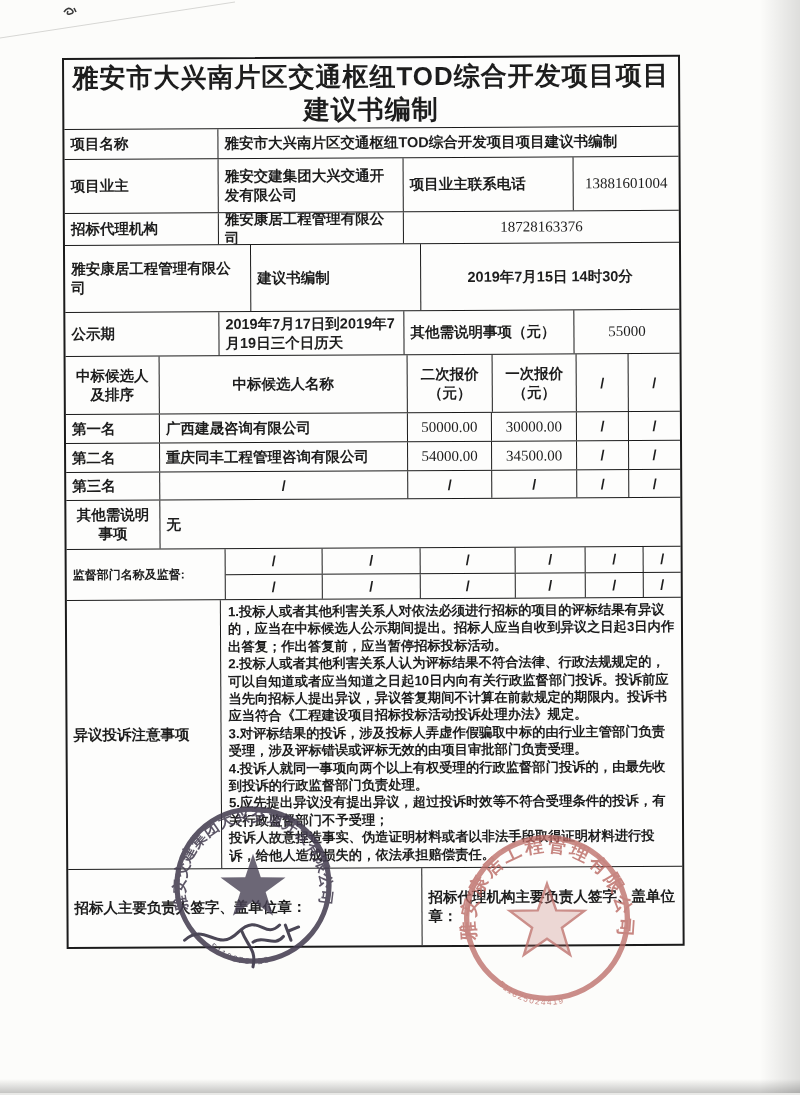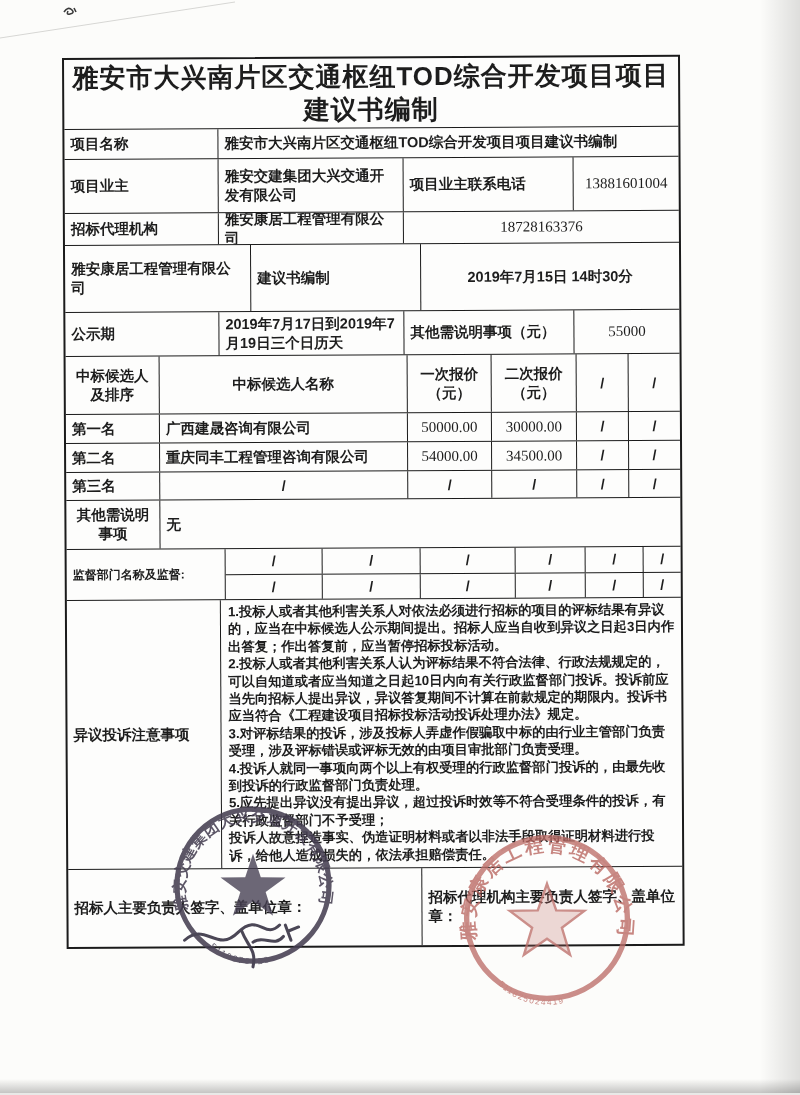--- a/index.html
+++ b/index.html
@@ -71,22 +71,22 @@
       <div class="row" style="height:43px">
         <div class="c" style="flex:0 0 153px">公示期</div>
         <div class="c" style="flex:0 0 185px">2019年7月17日到2019年7月19日三个日历天</div>
         <div class="c" style="flex:0 0 170px">其他需说明事项（元）</div>
         <div class="c ctr num" style="flex:1">55000</div>
       </div>
 
       <div class="row" style="height:57px">
         <div class="c ctr" style="flex:0 0 93px">中标候选人及排序</div>
         <div class="c ctr" style="flex:0 0 248px">中标候选人名称</div>
+        <div class="c ctr" style="flex:0 0 85px">二次报价（元）</div>
         <div class="c ctr" style="flex:0 0 84px">一次报价（元）</div>
-        <div class="c ctr" style="flex:0 0 85px">二次报价（元）</div>
         <div class="c ctr" style="flex:0 0 52px">/</div>
         <div class="c ctr" style="flex:1">/</div>
       </div>
 
       <div class="row" style="height:28px">
         <div class="c" style="flex:0 0 93px">第一名</div>
         <div class="c" style="flex:0 0 248px">广西建晟咨询有限公司</div>
         <div class="c ctr num" style="flex:0 0 84px">50000.00</div>
         <div class="c ctr num" style="flex:0 0 85px">30000.00</div>
         <div class="c ctr" style="flex:0 0 52px">/</div>

